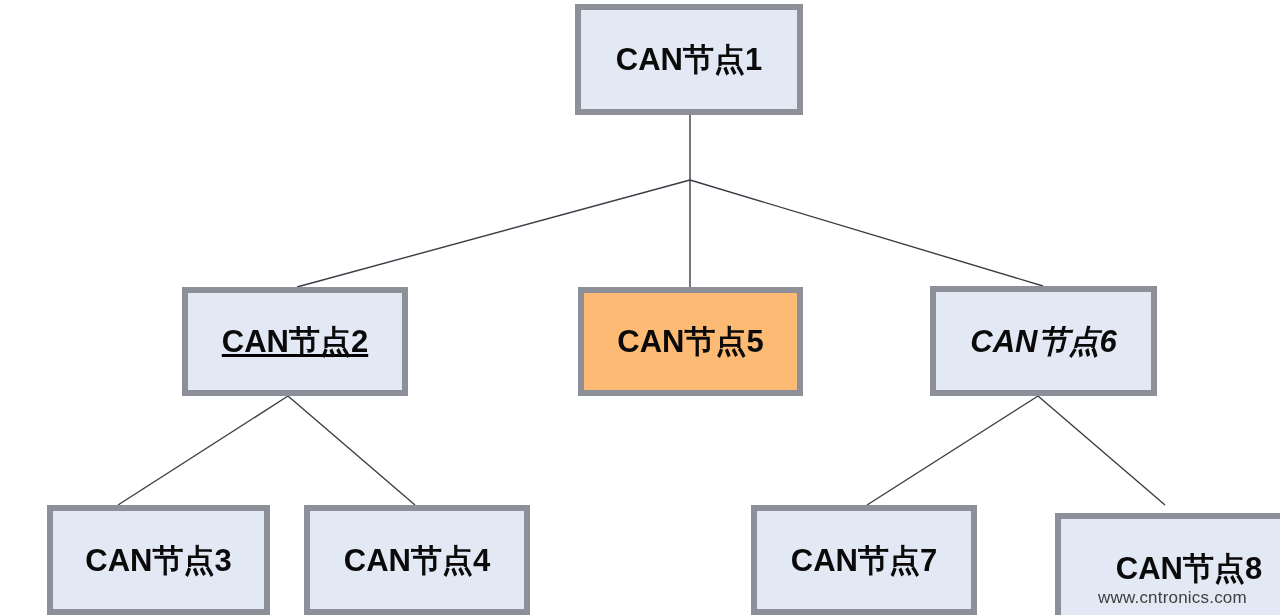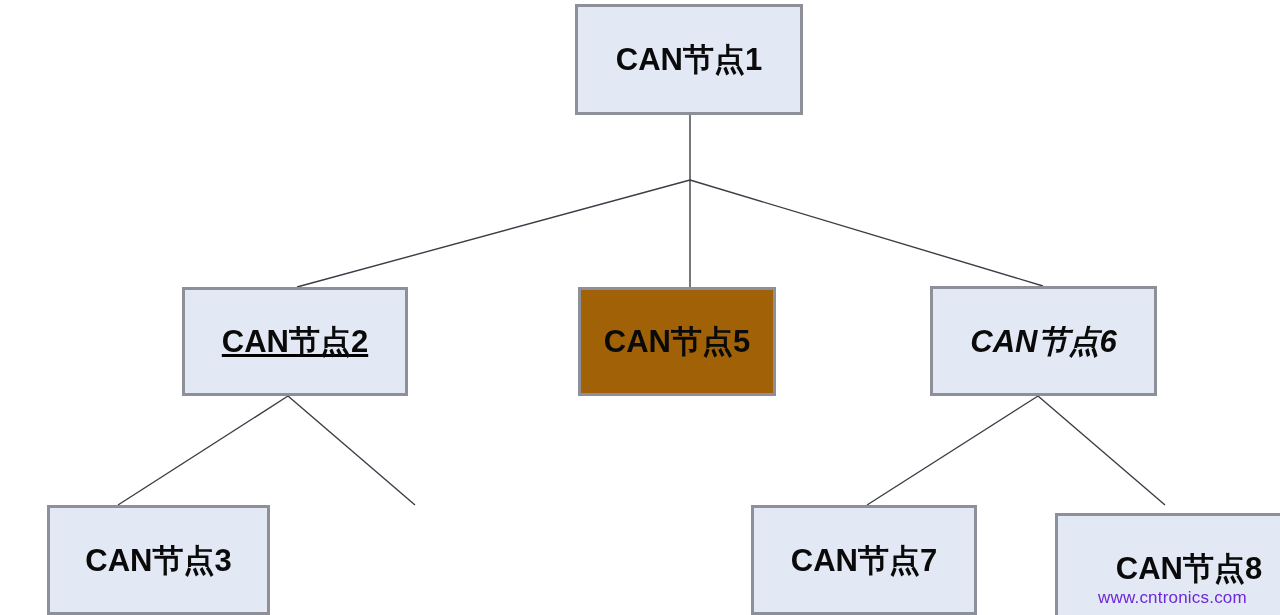--- a/index.html
+++ b/index.html
@@ -20,21 +20,21 @@
     left: 0;
     top: 0;
     width: 1280px;
     height: 615px;
     pointer-events: none;
   }
   .node {
     position: absolute;
     box-sizing: border-box;
     background: #e2e8f4;
-    border: 3px solid #4d7c0f;
+    border: 6px solid #4d7c0f;
     display: flex;
     align-items: center;
     justify-content: center;
   }
   .node-label {
     font-weight: bold;
     font-size: 31px;
     color: #0a0a0a;
     letter-spacing: 0px;
     white-space: nowrap;
@@ -64,31 +64,34 @@
       <polyline points="1038,396 867,505" fill="none" stroke="#3c3c46" stroke-width="1.4"></polyline>
       <polyline points="1038,396 1165,505" fill="none" stroke="#3c3c46" stroke-width="1.4"></polyline>
     </svg>
 
   <div class="node" style="left: 575px; top: 4px; width: 228px; height: 111px; background: rgb(226, 232, 244); border-color: rgb(142, 144, 153);">
     <span class="node-label">CAN节点1</span>
   </div>
   <div class="node" style="left: 182px; top: 287px; width: 226px; height: 109px; background: rgb(226, 232, 244); border-color: rgb(142, 144, 153); text-decoration: underline;">
     <span class="node-label">CAN节点2</span>
   </div>
-  <div class="node" style="left: 578px; top: 287px; width: 198px; height: 109px; background: #a16207; border-color: rgb(142, 144, 153);">
+  <div class="node" style="left: 578px; top: 287px; width: 225px; height: 109px; background: #fdba74; border-color: rgb(142, 144, 153);">
     <span class="node-label">CAN节点5</span>
   </div>
   <div class="node" style="left: 930px; top: 286px; width: 227px; height: 110px; background: rgb(226, 232, 244); border-color: rgb(142, 144, 153); font-style: italic;">
     <span class="node-label">CAN节点6</span>
   </div>
   <div class="node" style="left: 2px; top: 505px; width: 223px; height: 110px; background: rgb(226, 232, 244); border-color: rgb(142, 144, 153); margin-left: 45px;">
     <span class="node-label">CAN节点3</span>
   </div>
+  <div class="node" style="left: 304px; top: 505px; width: 226px; height: 110px; background: rgb(226, 232, 244); border-color: rgb(142, 144, 153);">
+    <span class="node-label">CAN节点4</span>
+  </div>
   <div class="node" style="left: 751px; top: 505px; width: 226px; height: 110px; background: rgb(226, 232, 244); border-color: rgb(142, 144, 153); text-align: center;">
     <span class="node-label">CAN节点7</span>
   </div>
   <div class="node" style="left: 1055px; top: 505px; width: 268px; height: 110px; background: rgb(226, 232, 244); border-color: rgb(142, 144, 153); margin-top: 8px;">
     <span class="node-label">CAN节点8</span>
   </div>
 
-  <div class="watermark" style="left: 1098px; top: 588px; color: #6d28d9;">www.cntronics.com</div>
+  <div class="watermark" style="left: 1098px; top: 588px; color: #404040;">www.cntronics.com</div>
 
 </div>
 
 </body></html>

